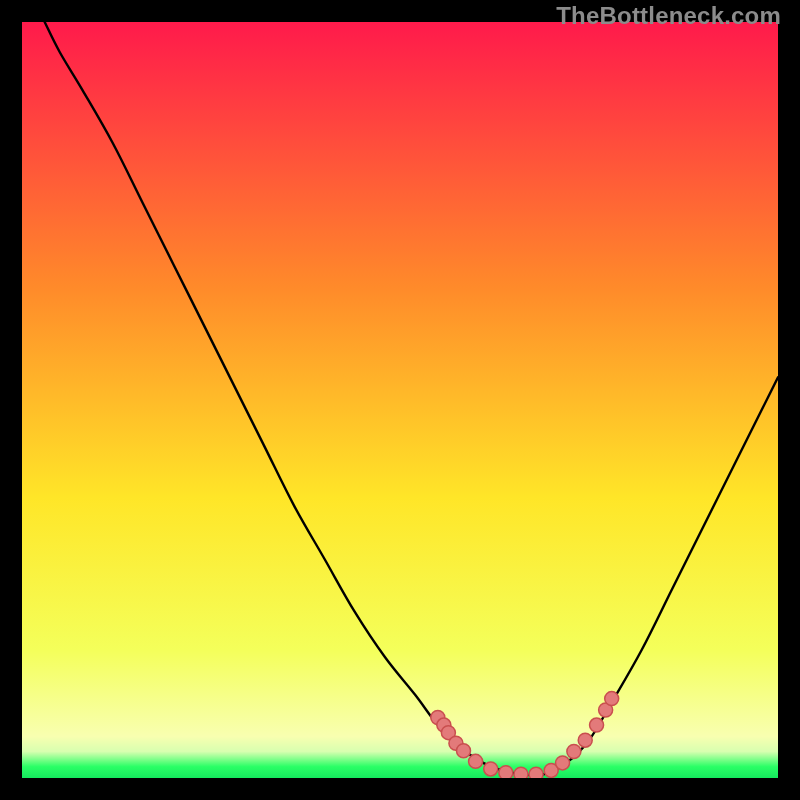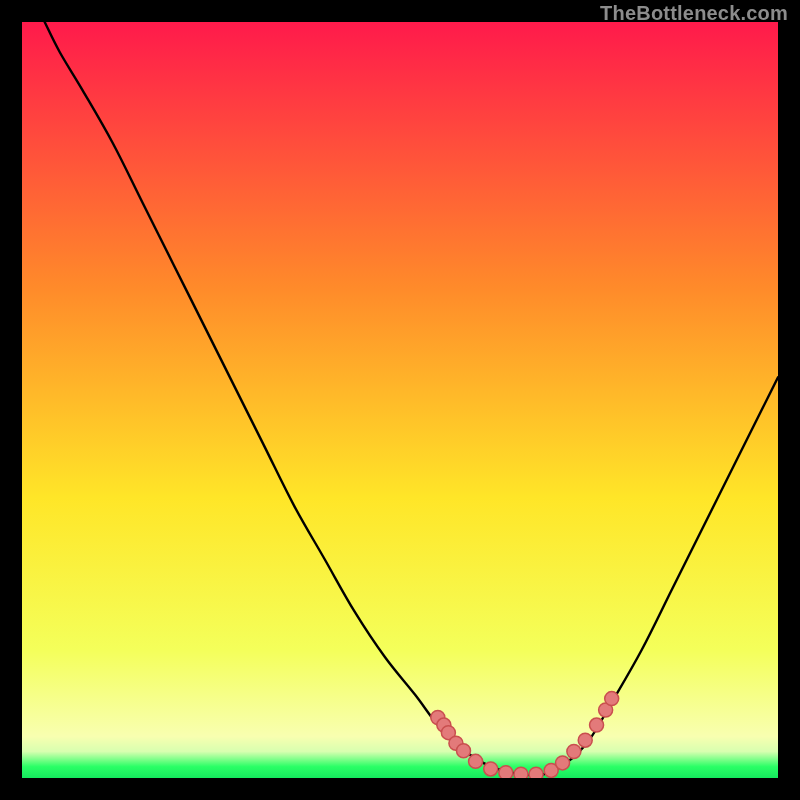--- a/index.html
+++ b/index.html
@@ -21,23 +21,23 @@
   .plot-area {
     position: absolute;
     left: 0;
     top: 0;
     width: 756px;
     height: 756px;
   }
   .watermark {
     position: absolute;
     top: 2px;
-    right: 12px;
+    right: 19px;
     font-family: Arial, Helvetica, sans-serif;
-    font-size: 20px;
+    font-size: 24px;
     font-weight: 600;
     color: #8c8c8c;
     letter-spacing: 0.2px;
     user-select: none;
   }
   svg {
     display: block;
   }
 </style>
 </head>

